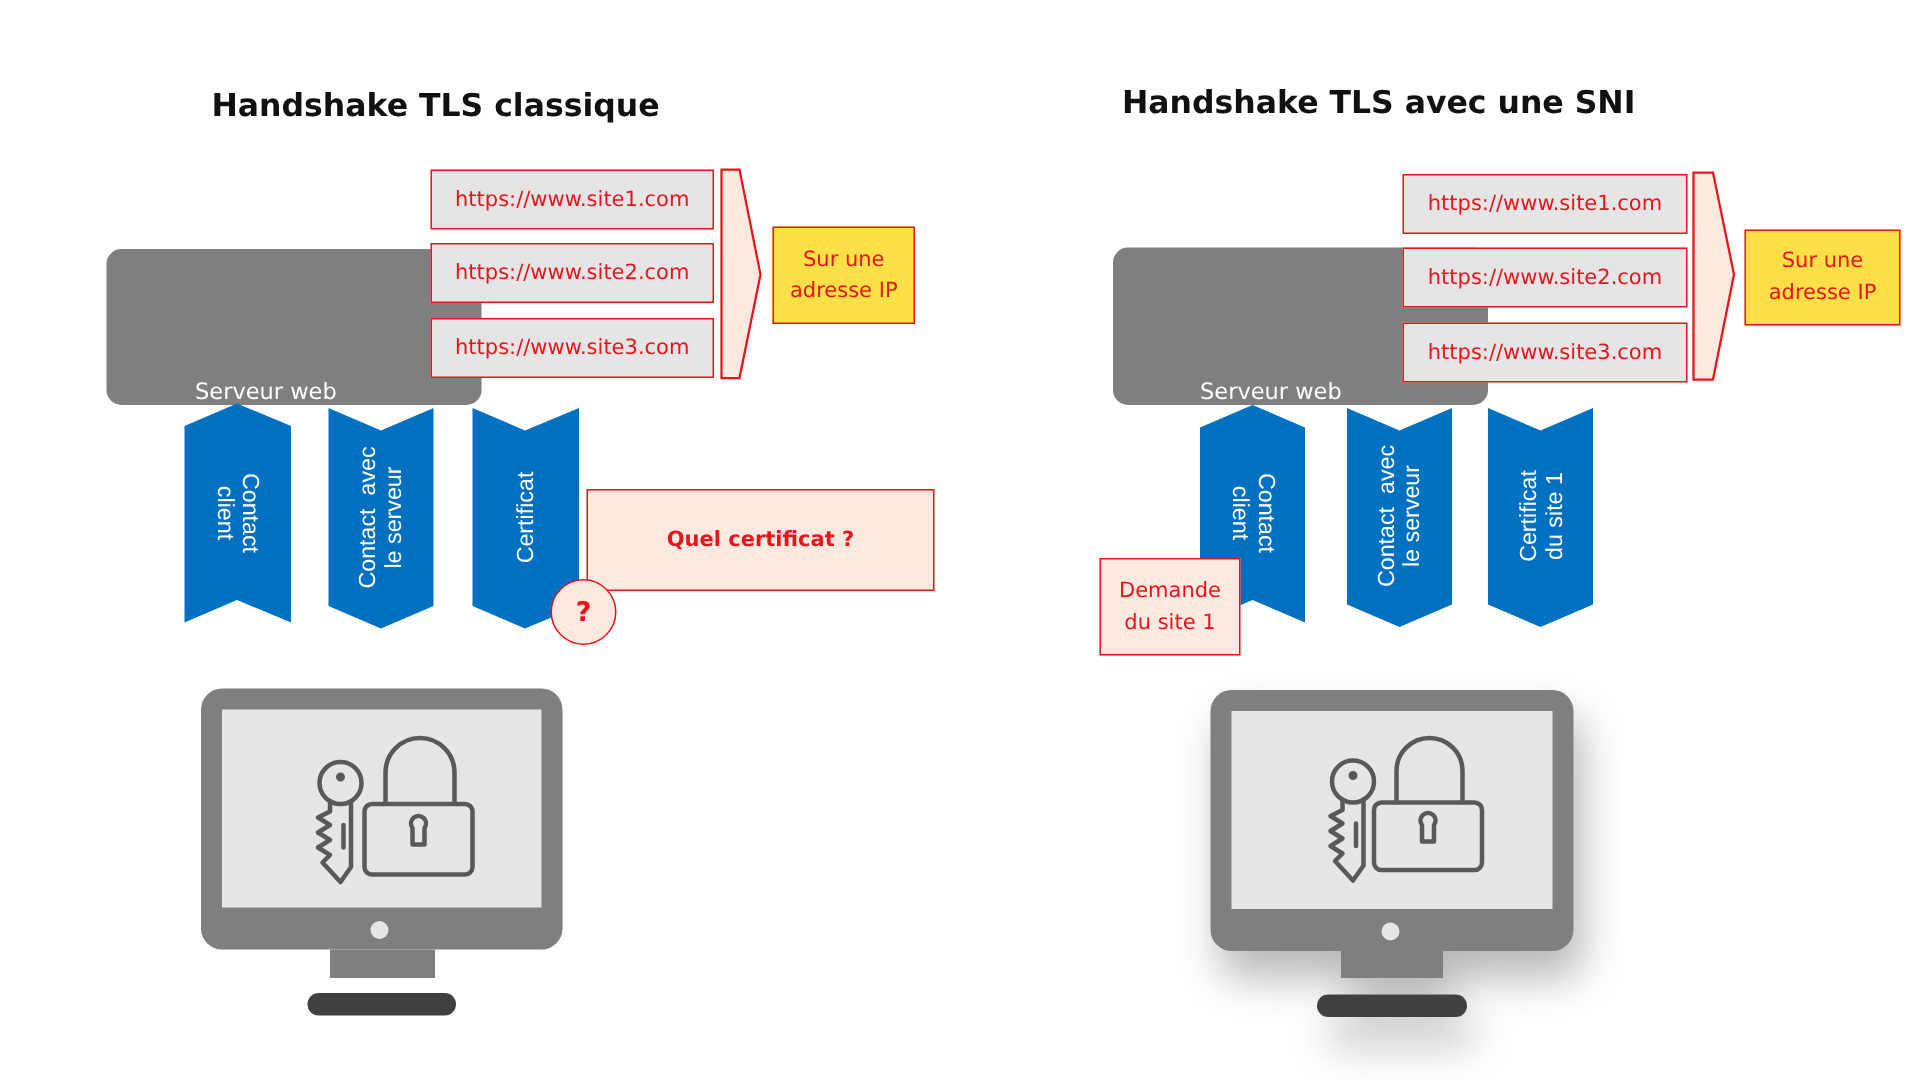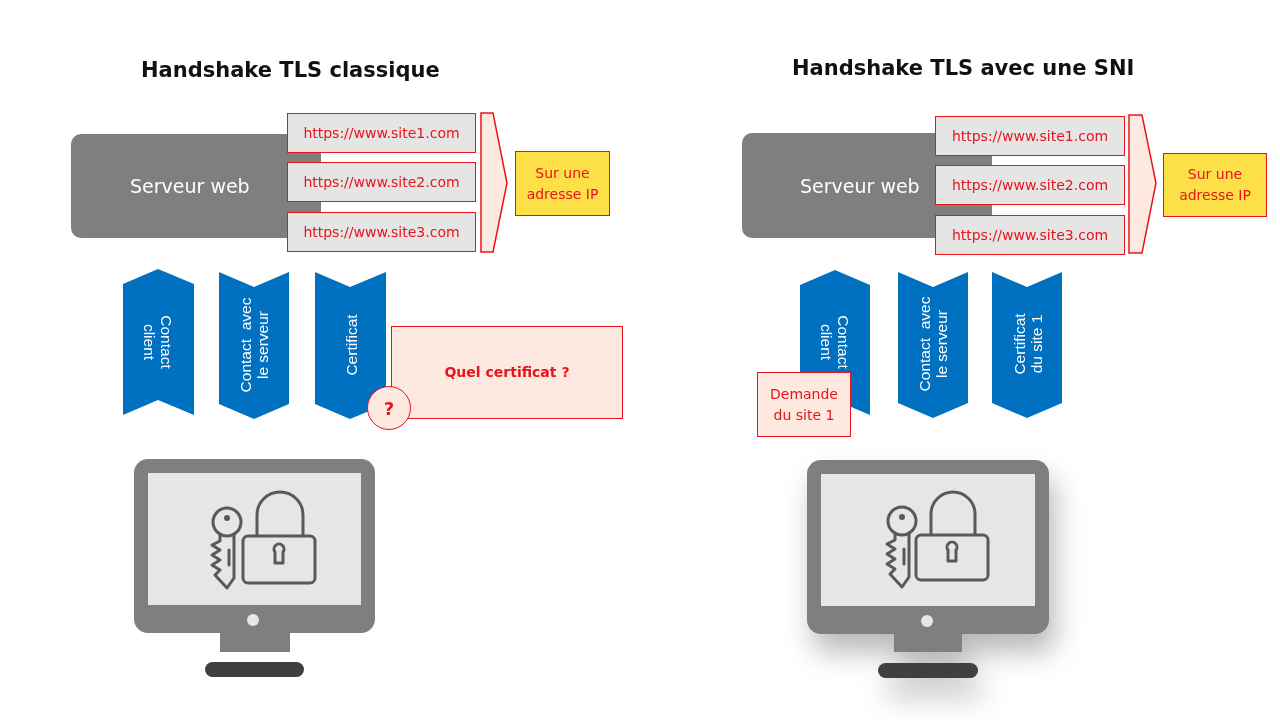--- a/index.html
+++ b/index.html
@@ -1,20 +1,20 @@
 <!DOCTYPE html>
 <html><head>
 <meta charset="utf-8">
 <style>
   html, body { margin:0; padding:0; }
   body { width:1280px; height:720px; background:#ffffff; position:relative; overflow:hidden;
          font-family:"DejaVu Sans", sans-serif; }
   .abs { position:absolute; }
   .title { font-family:"DejaVu Sans", sans-serif; font-weight:bold; font-size:21px; color:#111; white-space:nowrap; }
-  .server { background:#7f7f7f; border-radius:10px; color:#fff; font-size:19px; display:flex; align-items:center; }
+  .server { background:#7f7f7f; border-radius:10px; color:#fff; font-size:15px; display:flex; align-items:flex-end;margin-top:32px; }
   .server span { display:block; }
   .url { background:#e5e5e5; border:1.5px solid #e8141b; color:#e8141b; font-size:14px;
          display:flex; align-items:center; justify-content:center; box-sizing:border-box; white-space:nowrap; }
   .ipbox { background:#fde047; border:1.5px solid #e8141b; color:#e8141b; font-size:14px; line-height:21px;
            display:flex; align-items:center; justify-content:center; text-align:center; box-sizing:border-box; }
   .note { background:#fde9e0; border:1.5px solid #e8141b; color:#e8141b; font-size:14px; line-height:21px;
           text-align:center; box-sizing:border-box; display:flex; flex-direction:column; justify-content:center; }
   .note .strong { font-weight:bold; }
   .qcircle { width:44px; height:44px; border-radius:50%; background:#fde9e0; border:1.5px solid #e8141b;
              color:#e8141b; font-weight:bold; font-size:18px; display:flex; align-items:center; justify-content:center; box-sizing:border-box; }
@@ -57,21 +57,21 @@
       <div>client</div>
   </div>
   <div class="chev-label" style="left:254px;top:345px;transform:translate(-50%,-50%) rotate(-90deg);">
     <div style="white-space:pre">Contact  avec</div>
       <div>le serveur</div>
   </div>
   <div class="chev-label" style="left:351px;top:345px;transform:translate(-50%,-50%) rotate(-90deg);">
     <div>Certificat</div>
   </div>
 
-  <div class="abs note" style="left:391px;top:326px;width:232px;height:93px;">
+  <div class="abs note" style="left:391px;top:326px;width:232px;height:68px;">
     <div class="strong">Quel certificat ?</div>
   </div>
   <div class="abs qcircle" style="left:367px;top:386px;">?</div>
 
   <svg class="abs" style="left:130px;top:455px;" width="250" height="230">
     <rect x="4" y="4" width="241" height="174" rx="14" fill="#7f7f7f"></rect>
     <rect x="18" y="18" width="213" height="132" fill="#e6e6e6"></rect>
     <circle cx="123" cy="165" r="6" fill="#e6e6e6"></circle>
     <rect x="90" y="178" width="70" height="19" fill="#7f7f7f"></rect>
     <rect x="75" y="207" width="99" height="15" rx="7.5" fill="#404040"></rect>
@@ -83,21 +83,21 @@
     </g>
     <g fill="none" stroke="#595959" stroke-width="3" stroke-linejoin="round">
       <path d="M127 81 L127 60 A23 23 0 0 1 173 60 L173 81"></path>
       <rect x="113" y="81" width="72" height="47" rx="5"></rect>
       <path d="M145 108 L145 97 A5 5 0 1 1 153 97 L153 108 Z"></path>
     </g>
   </svg>
 </div>
 
 <div>
-  <div class="abs title" style="left:792px;top:56px;">Handshake TLS avec une SNI</div>
+  <div class="abs title" style="left:748px;top:56px;">Handshake TLS avec une SNI</div>
 
   <div class="abs server" style="left:742px;top:133px;width:250px;height:105px;">
     <span style="margin-left:58px;">Serveur web</span>
   </div>
 
   <div class="abs url" style="left:935px;top:116px;width:190px;height:40px;">https://www.site1.com</div>
   <div class="abs url" style="left:935px;top:165px;width:190px;height:40px;">https://www.site2.com</div>
   <div class="abs url" style="left:935px;top:215px;width:190px;height:40px;">https://www.site3.com</div>
 
   <svg class="abs" style="left:1126px;top:112px;" width="34" height="146">
@@ -123,21 +123,21 @@
   </div>
   <div class="chev-label" style="left:933px;top:344px;transform:translate(-50%,-50%) rotate(-90deg);">
     <div style="white-space:pre">Contact  avec</div>
       <div>le serveur</div>
   </div>
   <div class="chev-label" style="left:1028px;top:344px;transform:translate(-50%,-50%) rotate(-90deg);">
     <div>Certificat</div>
       <div>du site 1</div>
   </div>
 
-  <div class="abs note" style="left:733px;top:372px;width:94px;height:65px;margin-left:24px;">
+  <div class="abs note" style="left:733px;top:372px;width:94px;height:65px;">
     <div>Demande</div>
     <div>du site 1</div>
   </div>
 
   <svg class="abs" style="left:790px;top:448px;overflow:visible;" width="280" height="250">
     <defs>
       <filter id="softshadow" x="-30%" y="-30%" width="160%" height="170%">
         <feDropShadow dx="6" dy="18" stdDeviation="14" flood-color="#000" flood-opacity="0.28"></feDropShadow>
       </filter>
     </defs>

